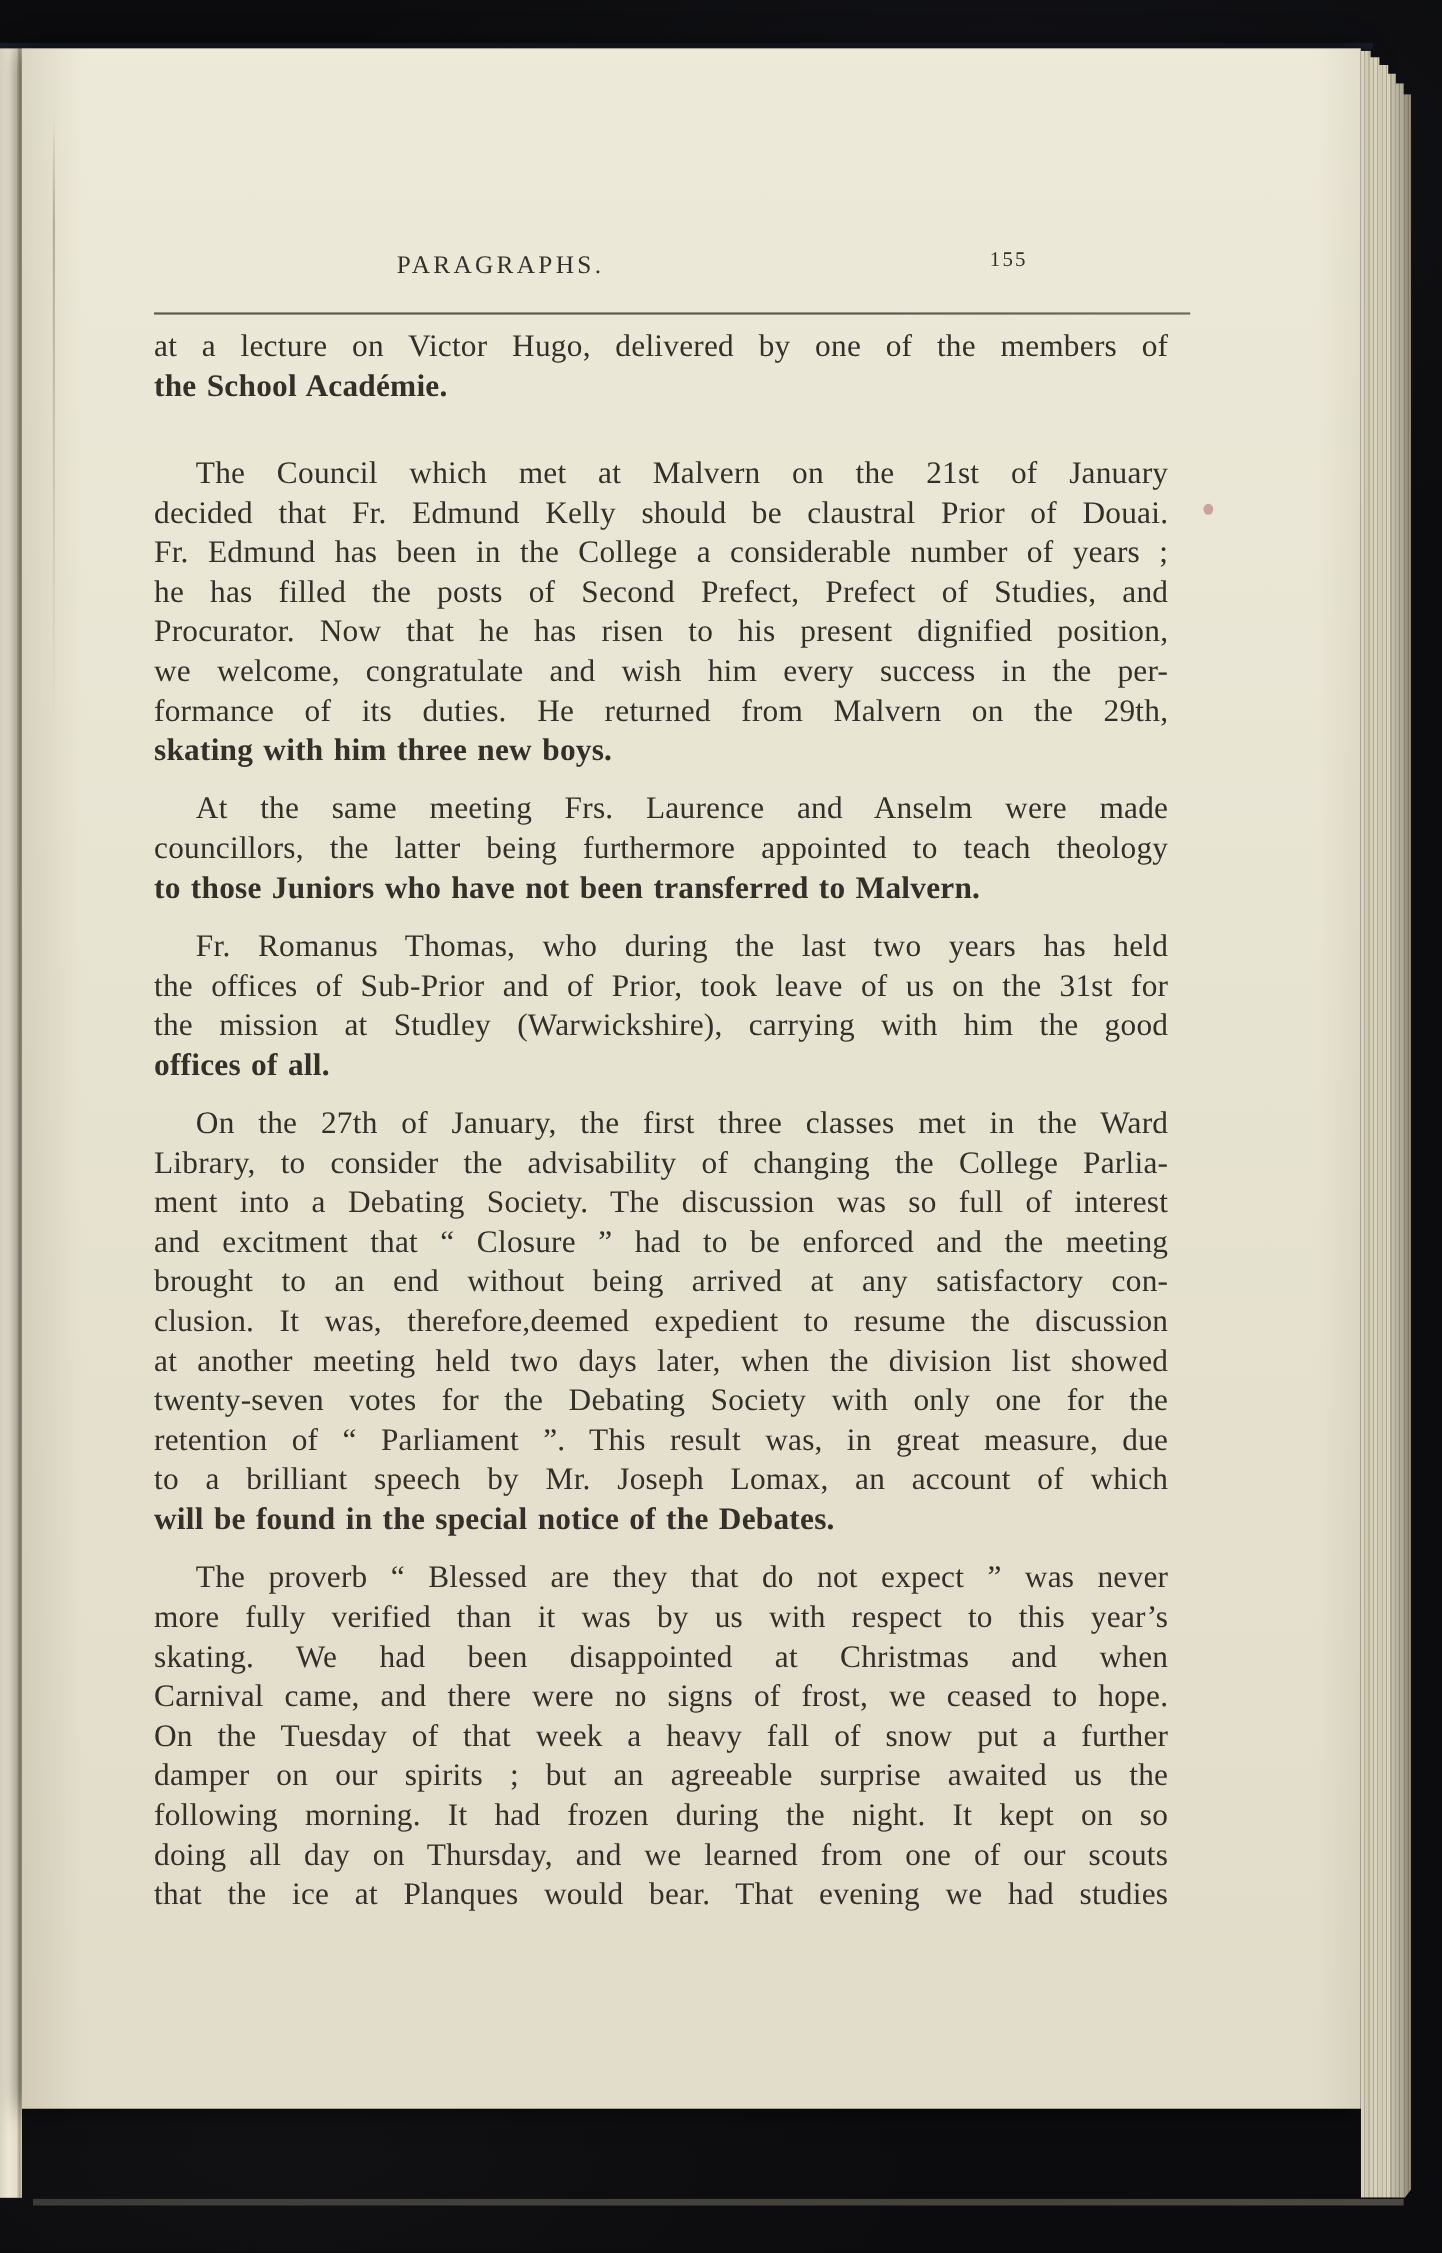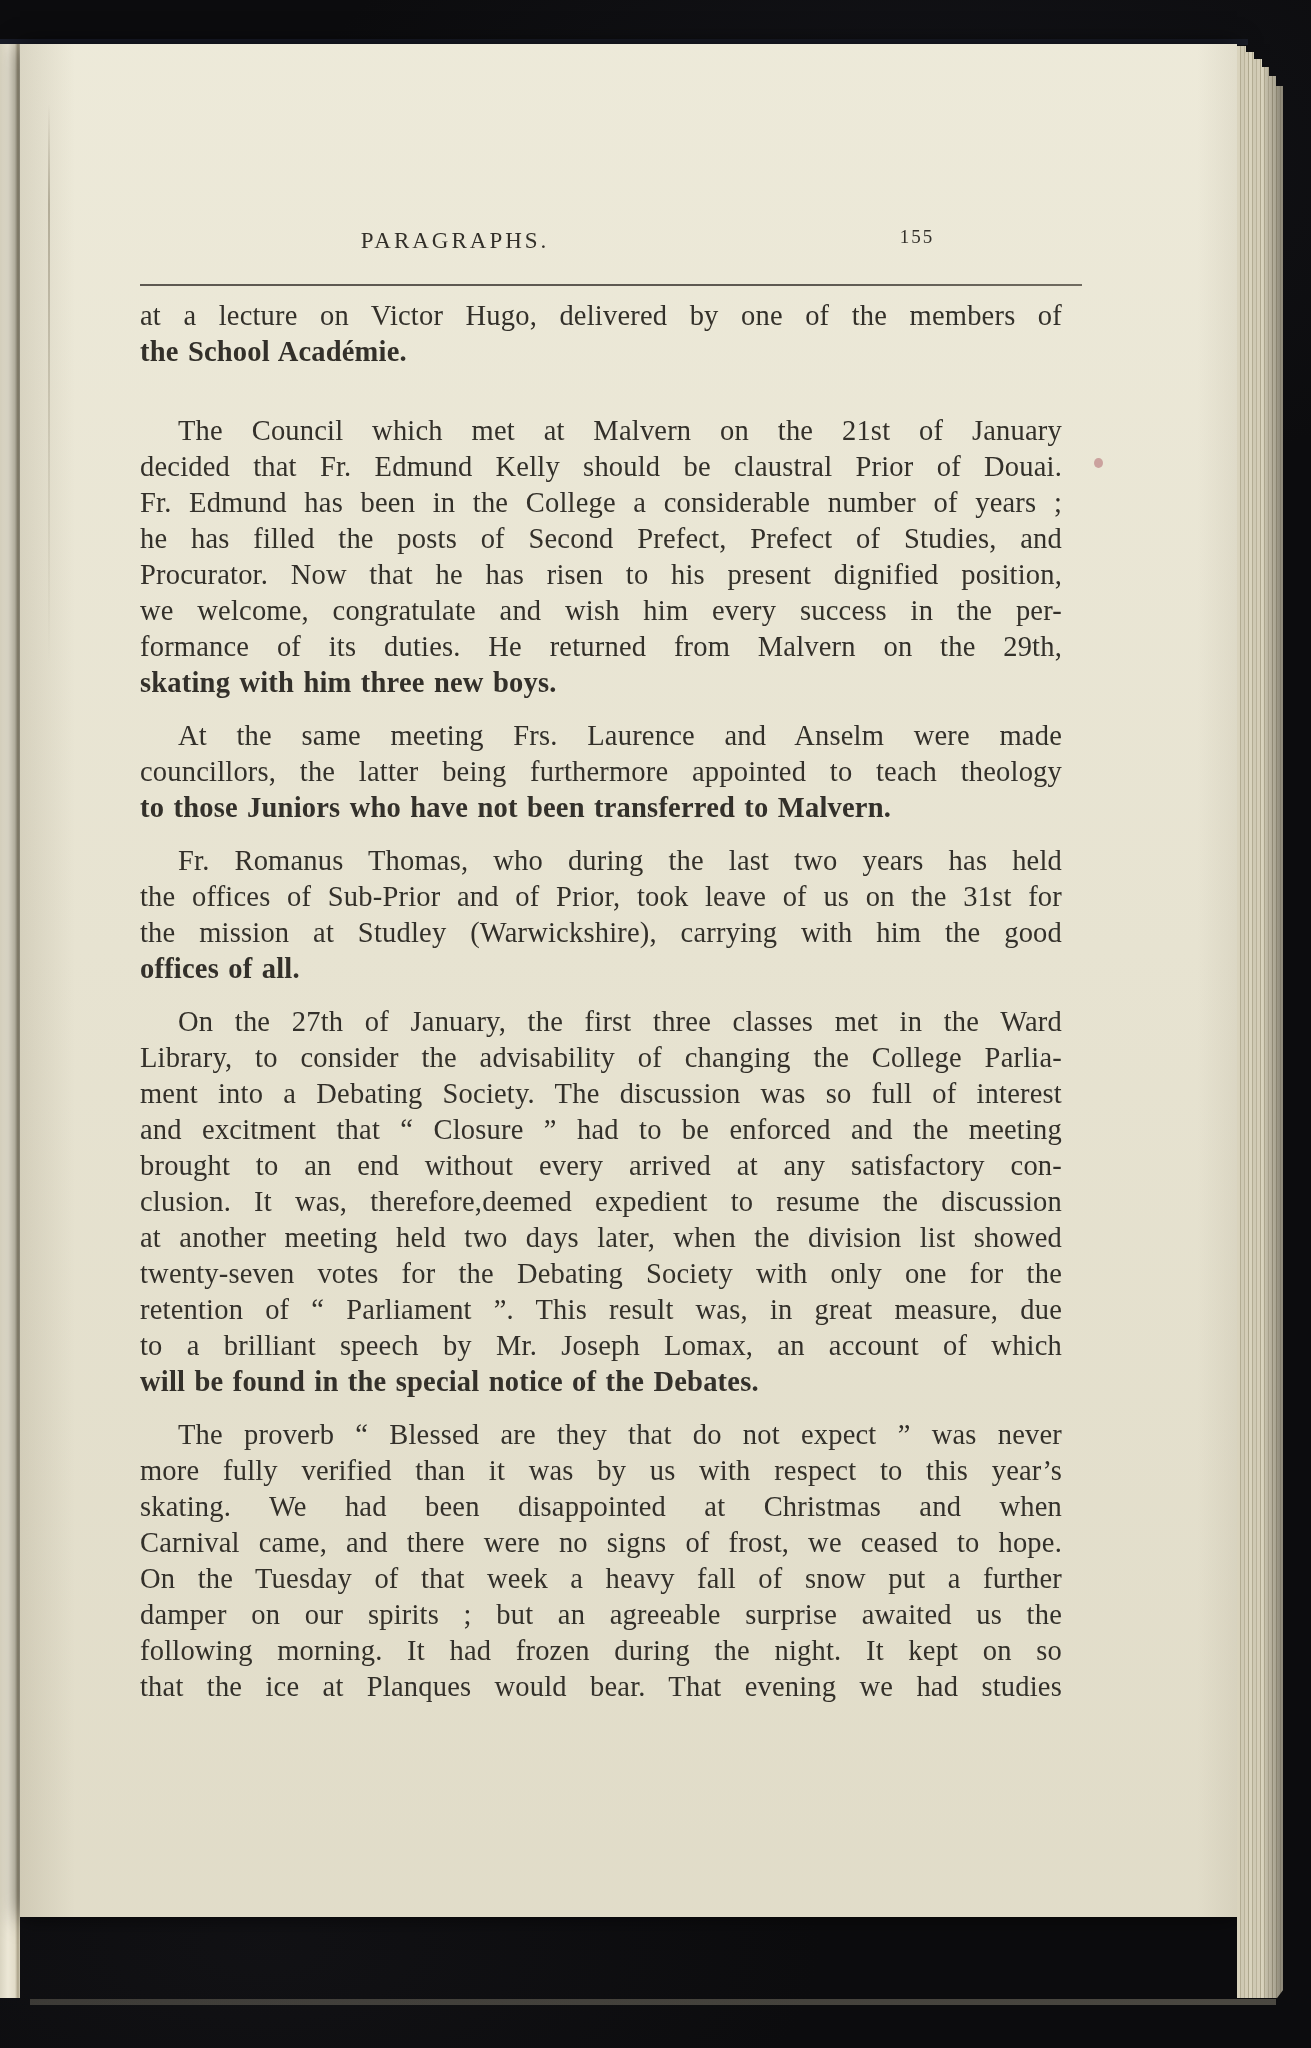--- a/index.html
+++ b/index.html
@@ -102,36 +102,37 @@
           <div class="line indent">Fr. Romanus Thomas, who during the last two years has held</div>
           <div class="line">the offices of Sub-Prior and of Prior, took leave of us on the 31st for</div>
           <div class="line">the mission at Studley (Warwickshire), carrying with him the good</div>
           <div class="line last">offices of all.</div>
         </div>
         <div class="paragraph">
           <div class="line indent">On the 27th of January, the first three classes met in the Ward</div>
           <div class="line">Library, to consider the advisability of changing the College Parlia-</div>
           <div class="line">ment into a Debating Society.  The discussion was so full of interest</div>
           <div class="line">and excitment that “ Closure ” had to be enforced and the meeting</div>
-          <div class="line">brought to an end without every arrived at any satisfactory con-</div>
+          <div class="line">brought to an end without being arrived at any satisfactory con-</div>
           <div class="line">clusion.  It was, therefore,deemed expedient to resume the discussion</div>
           <div class="line">at another meeting held two days later, when the division list showed</div>
           <div class="line">twenty-seven votes for the Debating Society with only one for the</div>
           <div class="line">retention of “ Parliament ”.  This result was, in great measure, due</div>
           <div class="line">to a brilliant speech by Mr. Joseph Lomax, an account of which</div>
           <div class="line last">will be found in the special notice of the Debates.</div>
         </div>
         <div class="paragraph">
           <div class="line indent">The proverb “ Blessed are they that do not expect ” was never</div>
           <div class="line">more fully verified than it was by us with respect to this year’s</div>
           <div class="line">skating.  We had been disappointed at Christmas and when</div>
           <div class="line">Carnival came, and there were no signs of frost, we ceased to hope.</div>
           <div class="line">On the Tuesday of that week a heavy fall of snow put a further</div>
           <div class="line">damper on our spirits ; but an agreeable surprise awaited us the</div>
           <div class="line">following morning.  It had frozen during the night.  It kept on so</div>
+          <div class="line">doing all day on Thursday, and we learned from one of our scouts</div>
           <div class="line">that the ice at Planques would bear.  That evening we had studies</div>
         </div>
       </div>
     <div class="crease"></div>
     <div class="speck"></div>
   </div>
 
   <div class="fore-edge"></div>
   <div class="bottom-stack"></div>
 </div>

